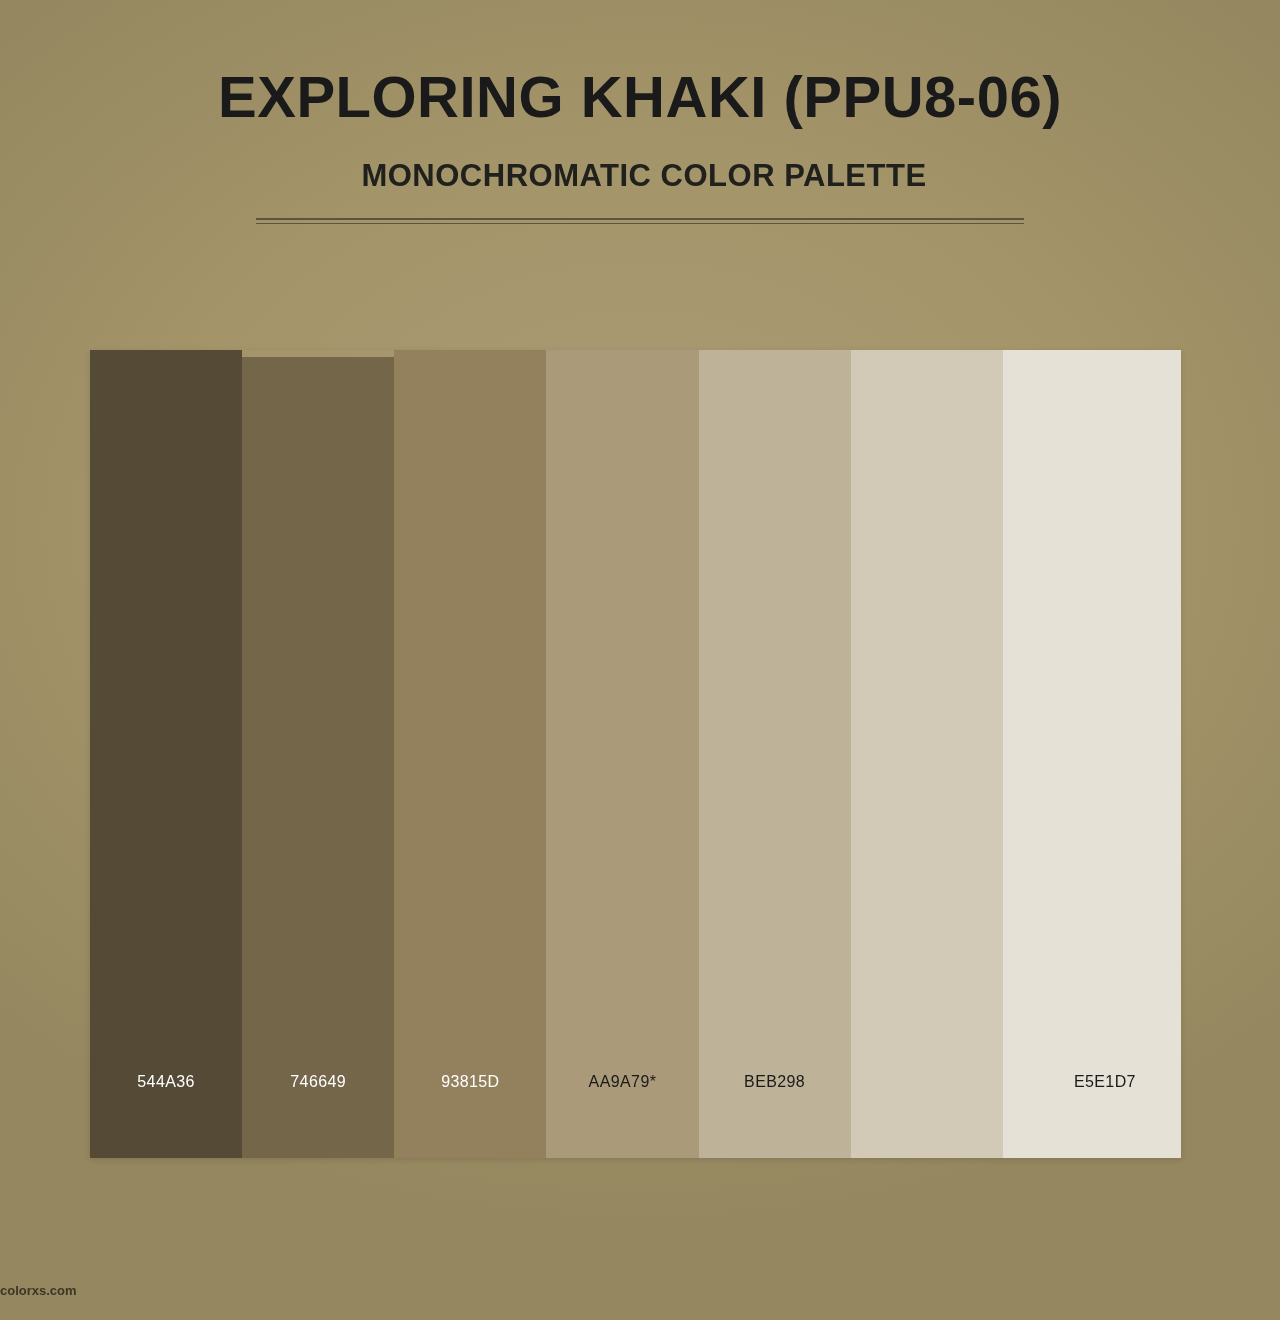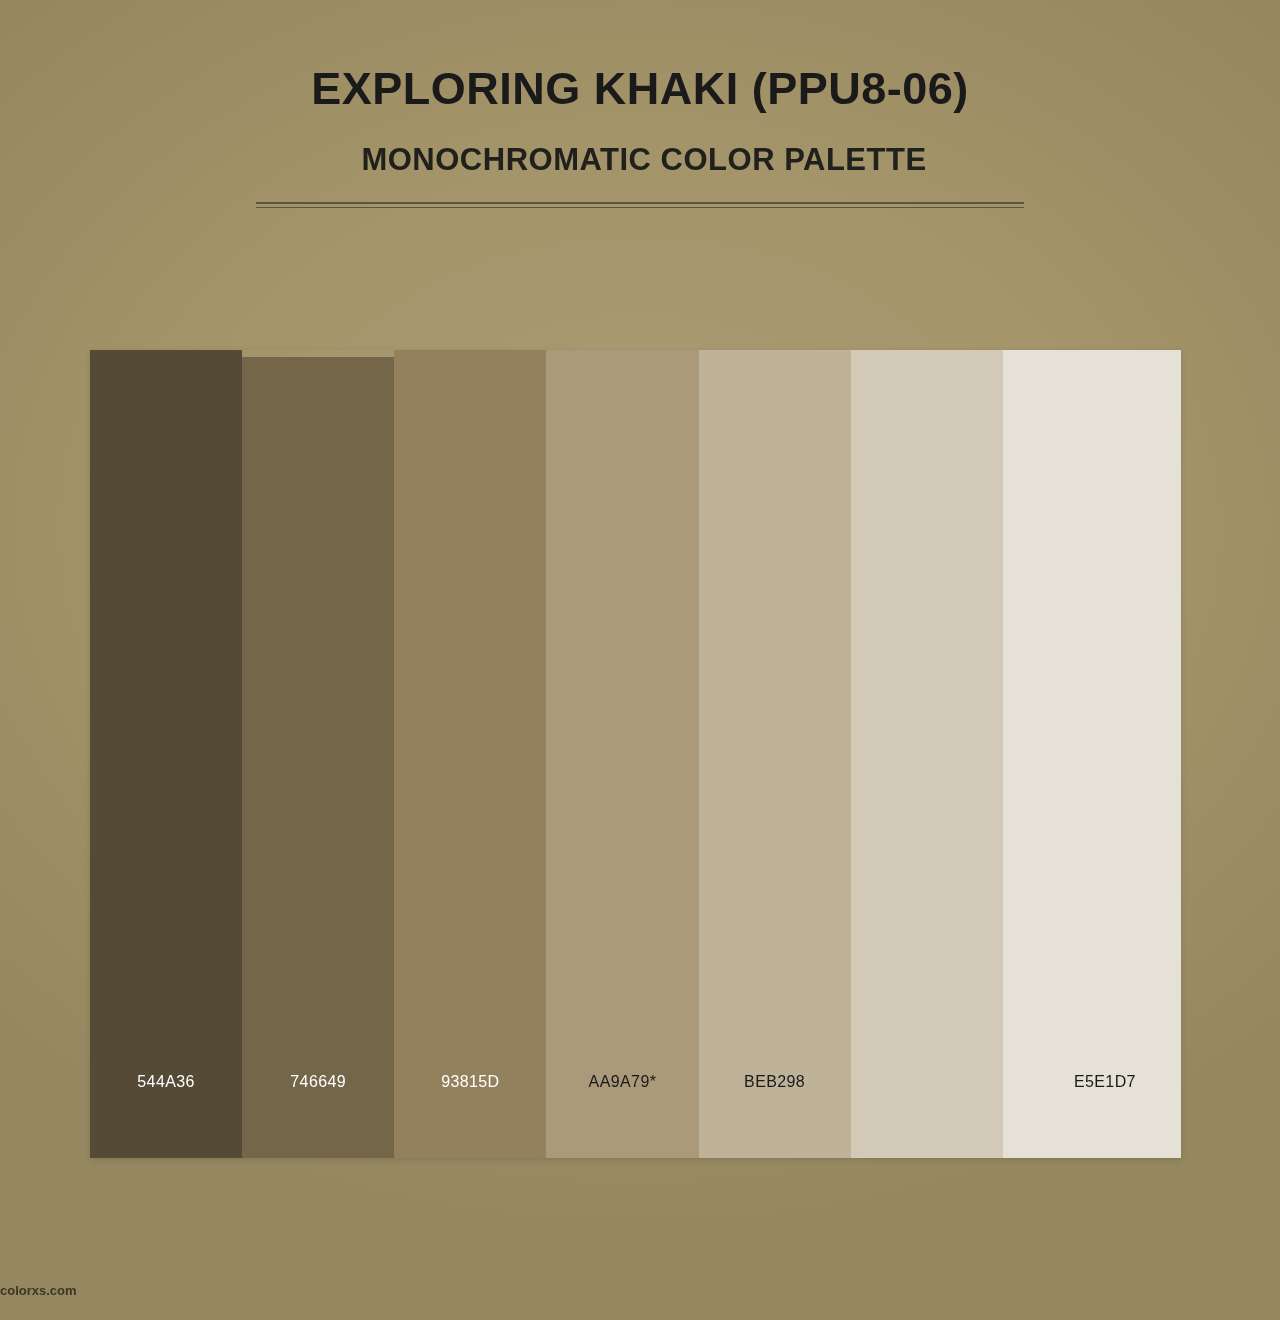--- a/index.html
+++ b/index.html
@@ -20,21 +20,21 @@
     background: radial-gradient(ellipse 900px 700px at 50% 40%, #ab9c77 0%, #a39469 55%, #95875f 100%);
   }
   .header {
     position: absolute;
     top: 62px;
     left: 0;
     width: 100%;
     text-align: center;
   }
   .title {
-    font-size: 45px;
+    font-size: 58px;
     font-weight: bold;
     color: #1a1a1a;
     letter-spacing: 0.5px;
     margin: 0;
     line-height: 1.2;
   }
   .subtitle {
     font-size: 31px;
     font-weight: bold;
     color: #20201c;

